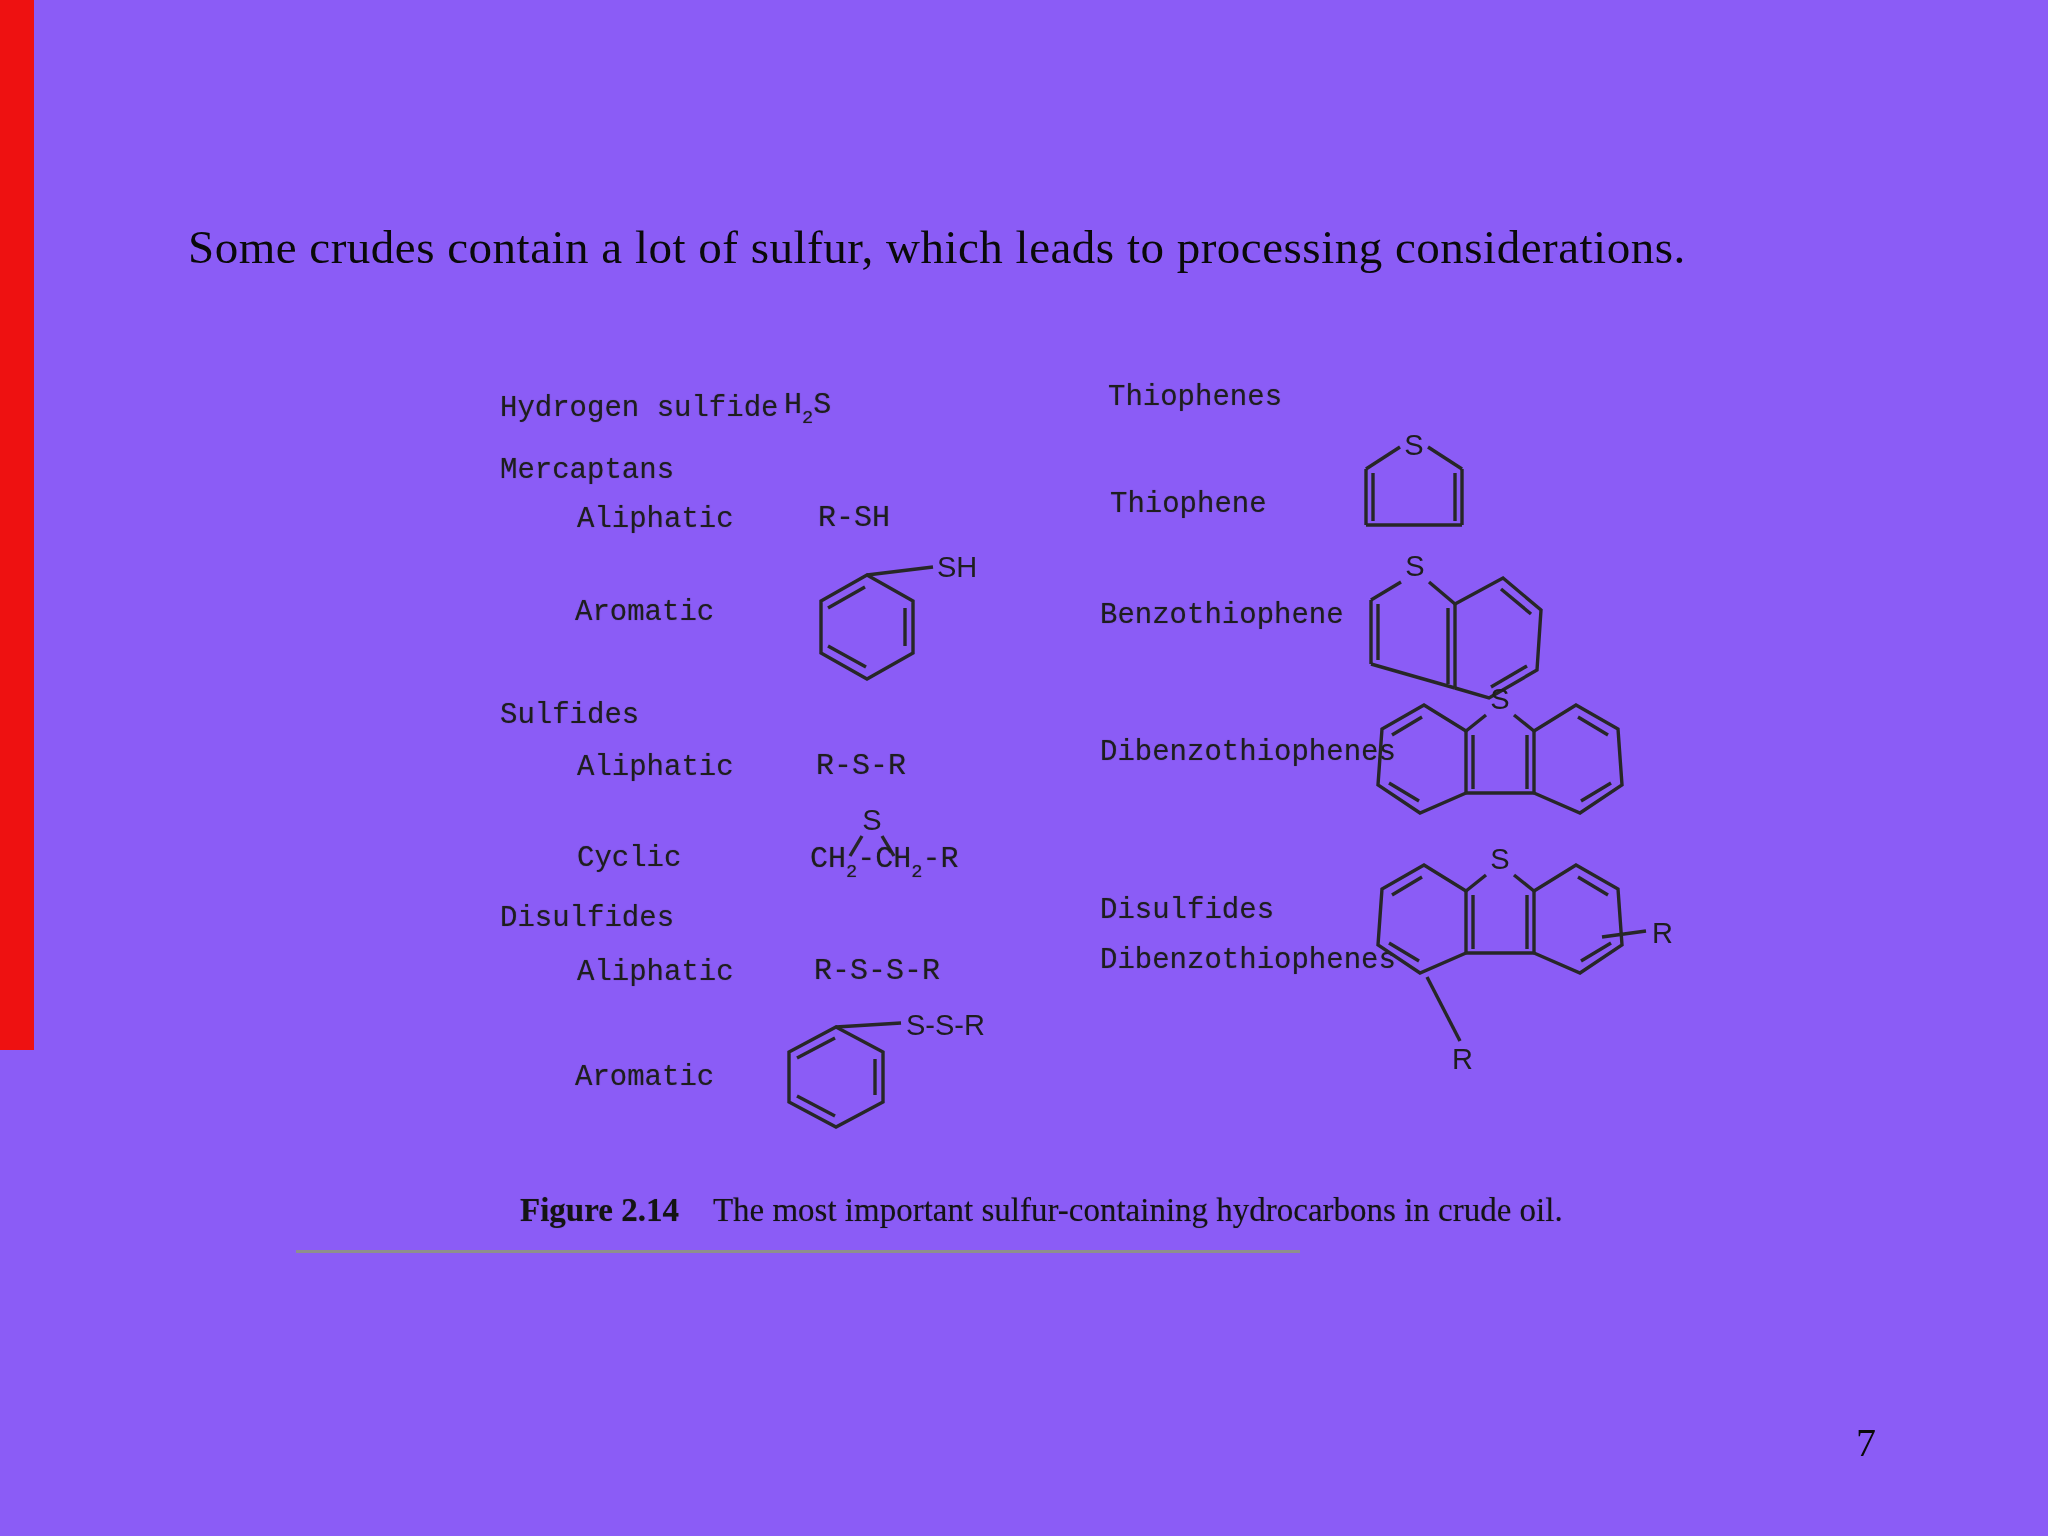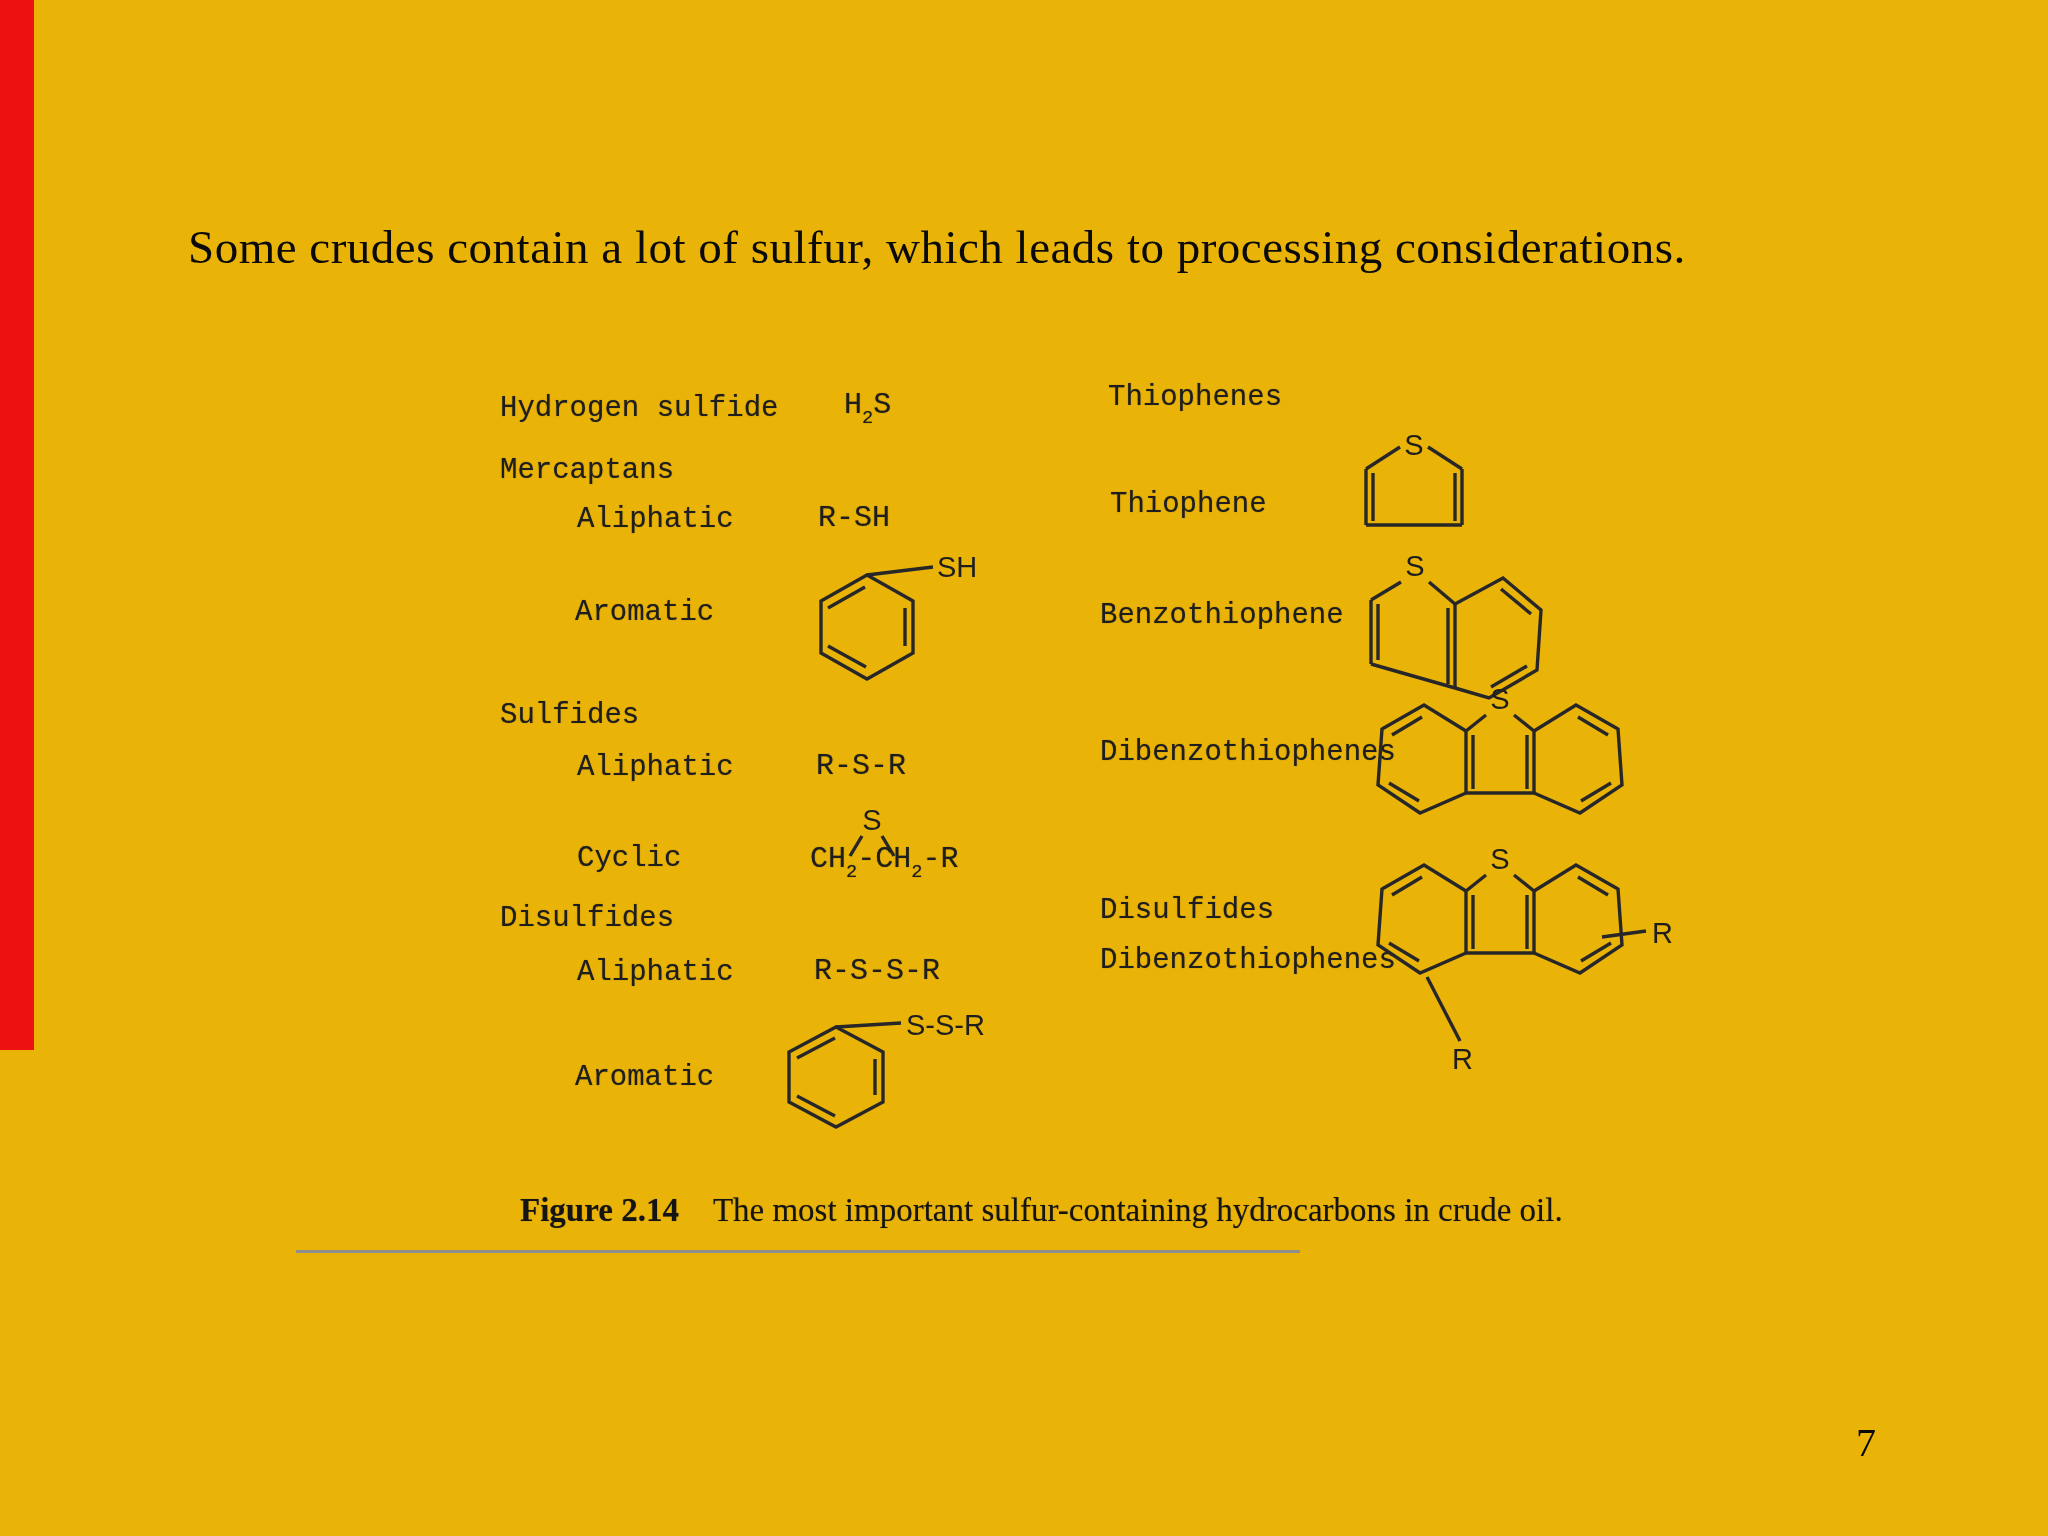--- a/index.html
+++ b/index.html
@@ -1,17 +1,17 @@
 <!DOCTYPE html>
 <html><head>
 <meta charset="utf-8">
 <style>
   html,body{margin:0;padding:0;background:#ffffff;}
   .slide{
-    position:relative;width:2048px;height:1536px;background:#eab308;overflow:hidden;
+    position:relative;width:2048px;height:1536px;background:#8b5cf6;overflow:hidden;
     font-family:"Liberation Sans",sans-serif;
   }
   .red-bar{position:absolute;left:0;top:0;width:34px;height:1050px;background:#ee1111;}
   .title{
     position:absolute;left:188px;top:220px;margin:0;
     font-family:"Liberation Serif",serif;font-size:47px;font-weight:400;color:#0a0a0a;
     letter-spacing:0.5px;white-space:nowrap;
   }
   
   .flabel,.fformula{
@@ -45,21 +45,21 @@
 
 <div class="slide">
 
   <div class="red-bar"></div>
 
   <h1 class="title">Some crudes contain a lot of sulfur, which leads to processing considerations.</h1>
 
   <div>
 
     <span class="flabel" style="left:500px;top:393px">Hydrogen sulfide</span>
-    <span class="fformula" style="left:844px;top:389px"><span>H</span><sub>2</sub><span>S</span></span>
+    <span class="fformula" style="left:784px;top:389px"><span>H</span><sub>2</sub><span>S</span></span>
 
     <span class="flabel" style="left:500px;top:455px">Mercaptans</span>
     <span class="flabel" style="left:577px;top:504px">Aliphatic</span>
     <span class="fformula" style="left:818px;top:502px">R-SH</span>
 
     <span class="flabel" style="left:575px;top:597px">Aromatic</span>
 
     <svg class="struct" style="left:795px;top:545px" width="220" height="150" viewBox="0 0 220 150">
       <path d="M72,30 L118,56 L118,108 L72,134 L26,108 L26,56 Z"></path>
       <path d="M33,63 L70,42"></path>

